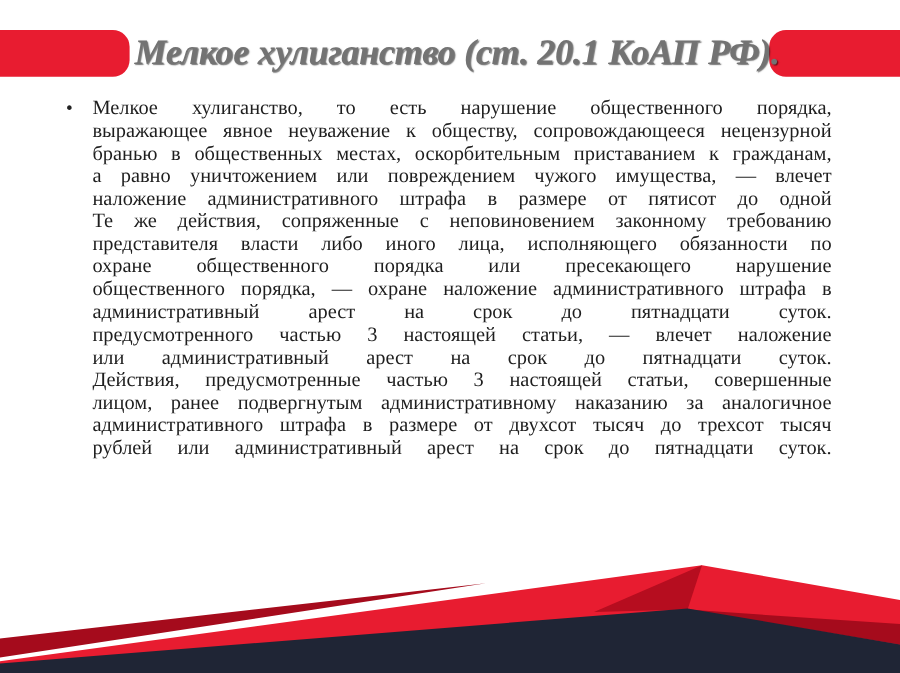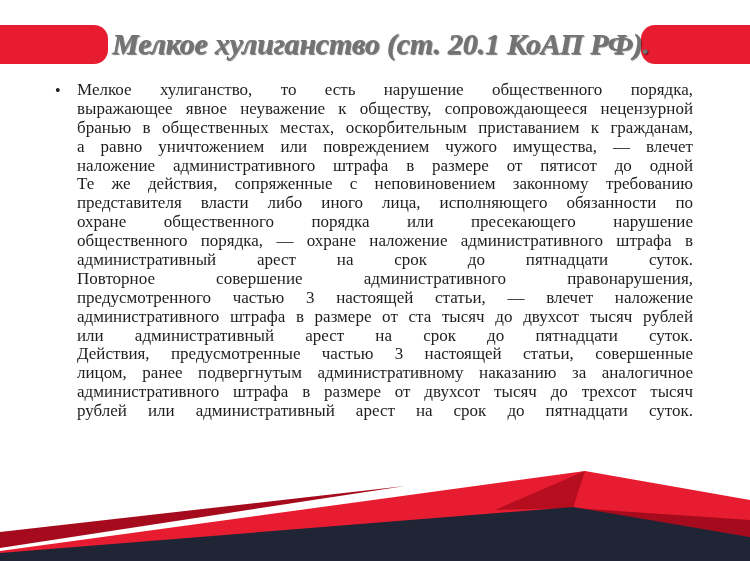--- a/index.html
+++ b/index.html
@@ -52,23 +52,21 @@
   <span class="line">Мелкое хулиганство, то есть нарушение общественного порядка,</span>
   <span class="line">выражающее явное неуважение к обществу, сопровождающееся нецензурной</span>
   <span class="line">бранью в общественных местах, оскорбительным приставанием к гражданам,</span>
   <span class="line">а равно уничтожением или повреждением чужого имущества, — влечет</span>
   <span class="line">наложение административного штрафа в размере от пятисот до одной</span>
   <span class="line">Те же действия, сопряженные с неповиновением законному требованию</span>
   <span class="line">представителя власти либо иного лица, исполняющего обязанности по</span>
   <span class="line">охране общественного порядка или пресекающего нарушение</span>
   <span class="line">общественного порядка, — охране наложение административного штрафа в</span>
   <span class="line">административный арест на срок до пятнадцати суток.</span>
-  <span class="line">Повторное совершение административного правонарушения,</span>
   <span class="line">предусмотренного частью 3 настоящей статьи, — влечет наложение</span>
-  <span class="line">административного штрафа в размере от ста тысяч до двухсот тысяч рублей</span>
   <span class="line">или административный арест на срок до пятнадцати суток.</span>
   <span class="line">Действия, предусмотренные частью 3 настоящей статьи, совершенные</span>
   <span class="line">лицом, ранее подвергнутым административному наказанию за аналогичное</span>
   <span class="line">административного штрафа в размере от двухсот тысяч до трехсот тысяч</span>
   <span class="line">рублей или административный арест на срок до пятнадцати суток.</span>
 </div>
 
 <svg class="deco" width="750" height="561" viewBox="0 0 750 561">
 
   <polygon points="0,532 405,486 0,548" fill="#a50b1c"></polygon>

